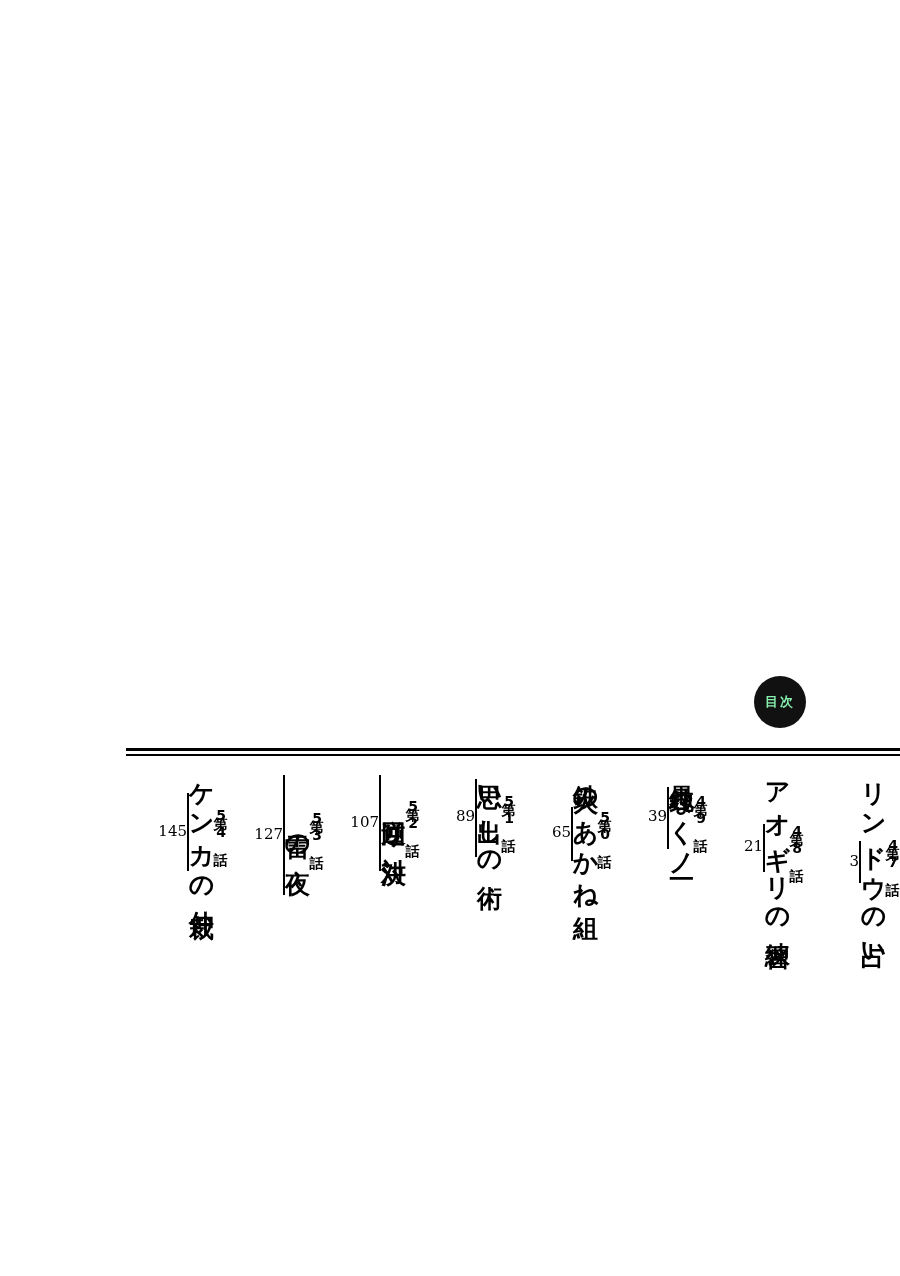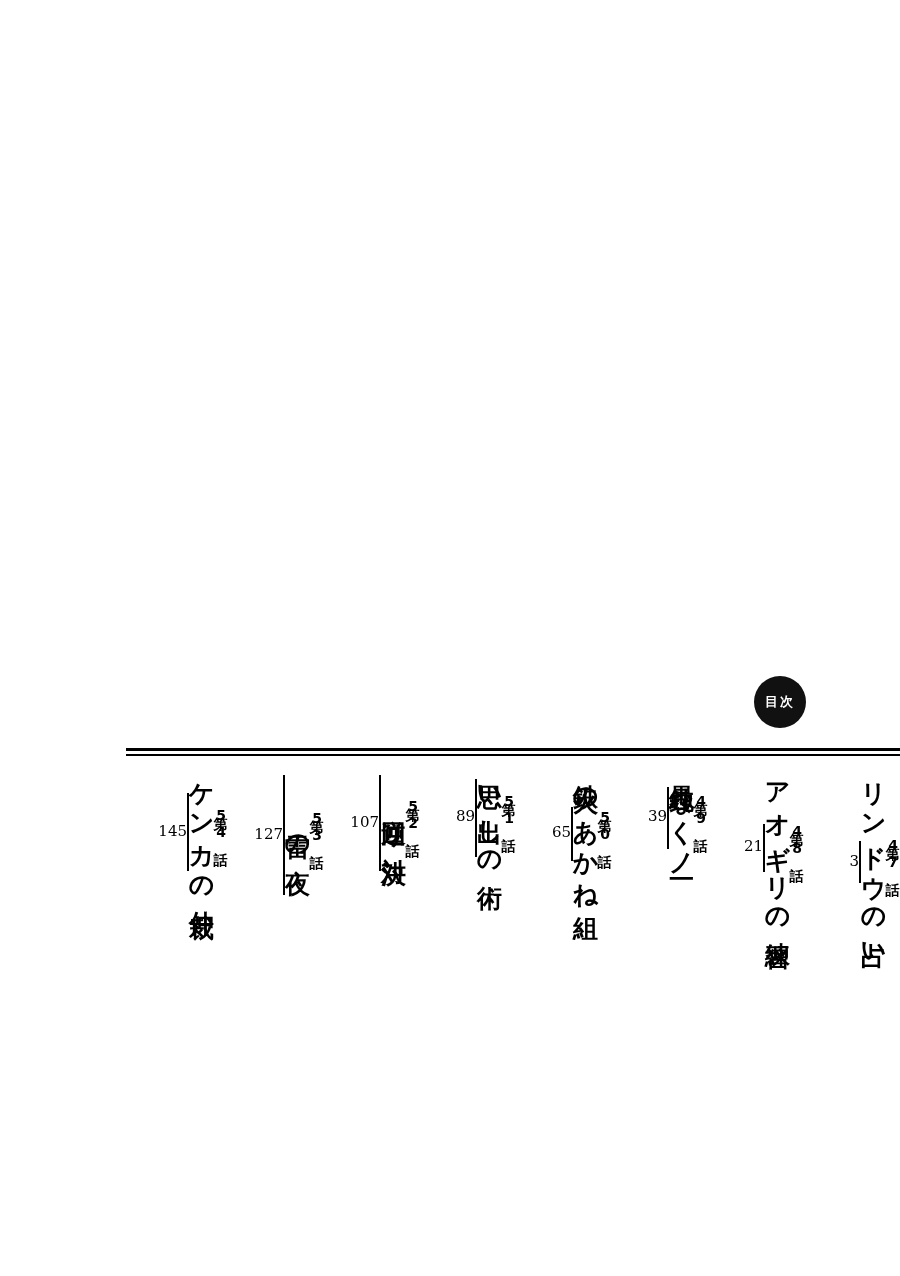--- a/index.html
+++ b/index.html
@@ -18,21 +18,21 @@
 
   
   .badge {
     position: absolute;
     top: 676px;
     left: 754px;
     width: 52px;
     height: 52px;
     border-radius: 50%;
     background: #111111;
-    color: #ffffff;
+    color: #86efac;
     display: flex;
     align-items: center;
     justify-content: center;
     font-size: 13px;
     letter-spacing: 2px;
     font-weight: 700;
     font-family: "DejaVu Serif", "Liberation Serif", serif;
   }
 
   

